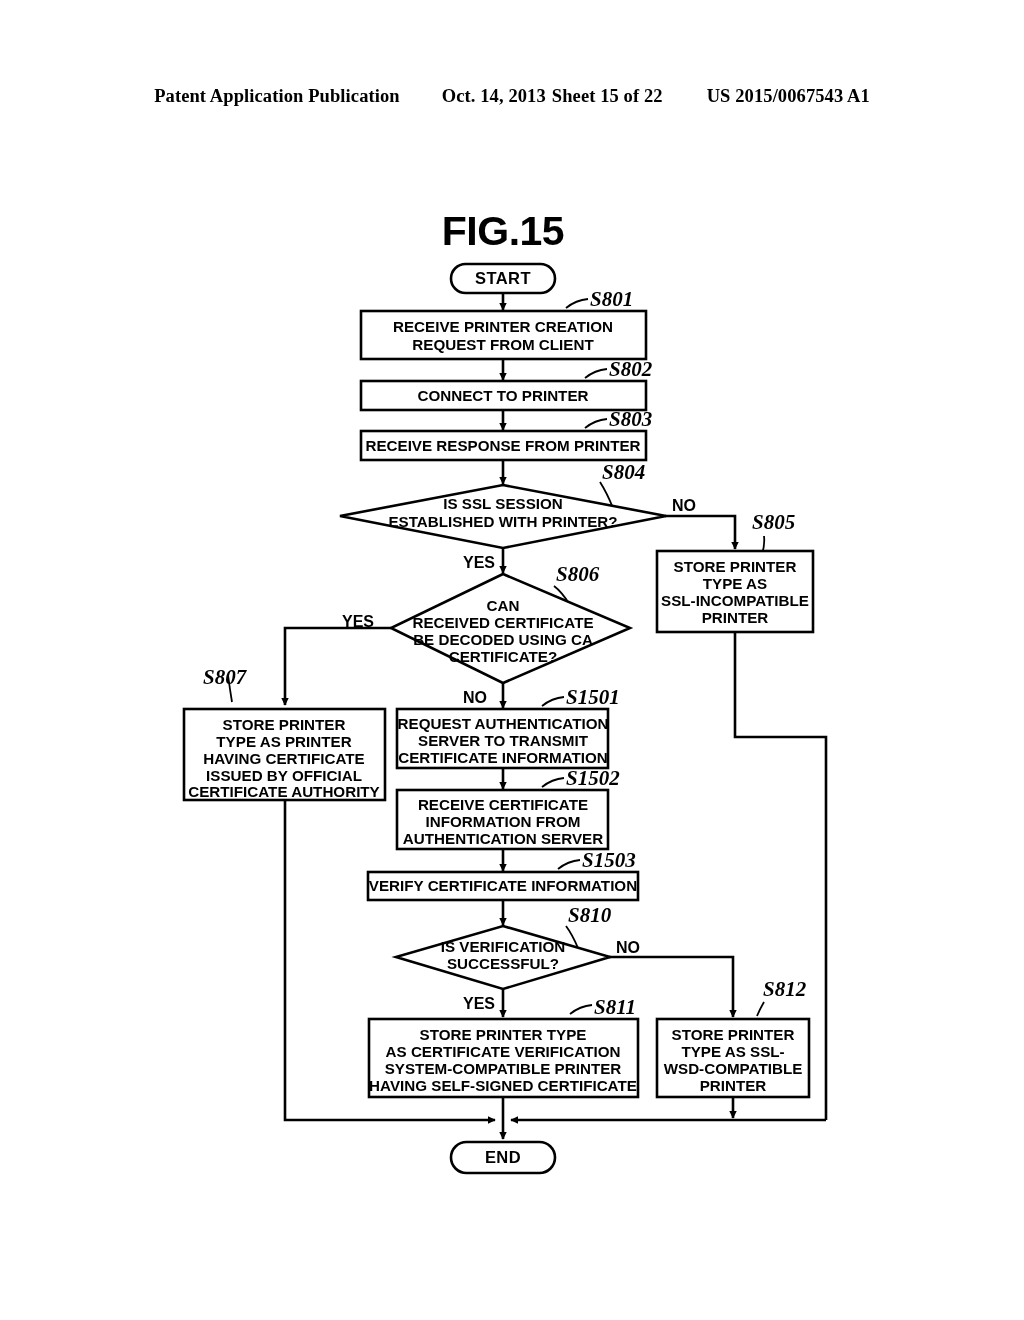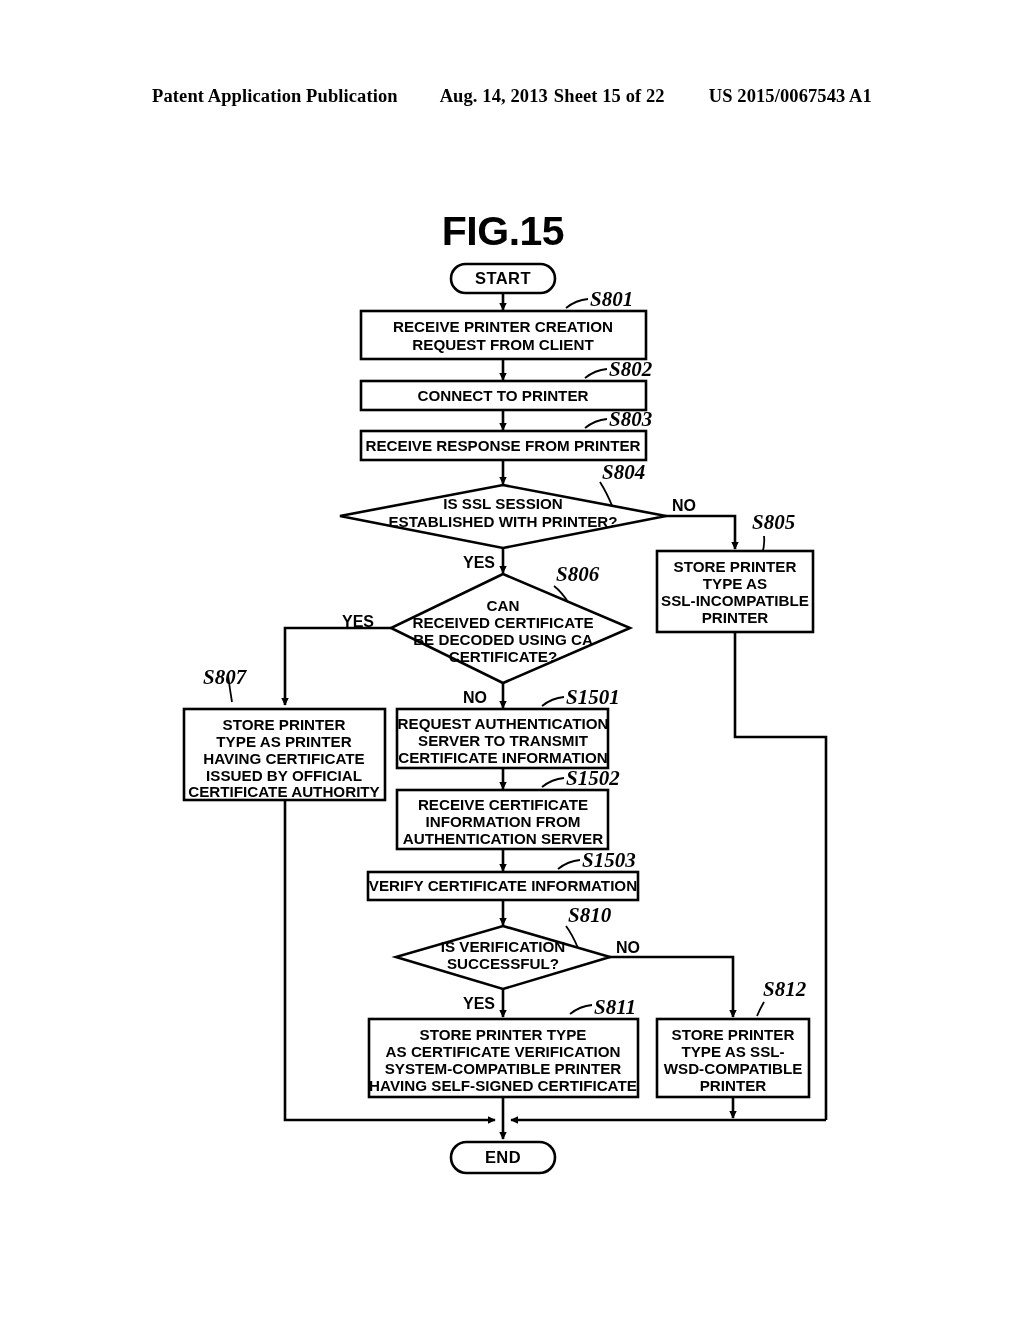--- a/index.html
+++ b/index.html
@@ -106,21 +106,21 @@
     fill: none;
   }
 </style>
 </head>
 <body>
 
 <div id="page">
 
   <div class="pub-header">
     <span class="seg-title">Patent Application Publication</span>
-    <span class="seg-date">Aug. 14, 2013</span>
+    <span class="seg-date">Oct. 14, 2013</span>
     <span class="seg-sheet">Sheet 15 of 22</span>
     <span class="seg-number">US 2015/0067543 A1</span>
   </div>
 
   <div id="flow-wrap">
     <svg id="flow-svg" width="1024" height="1320" viewBox="0 0 1024 1320">
       <defs>
         <marker id="arrow" markerWidth="9" markerHeight="9" refX="7.4" refY="4.5" orient="auto" markerUnits="userSpaceOnUse">
           <path d="M0,0.6 L8.2,4.5 L0,8.4 z" fill="#000000"></path>
         </marker>

